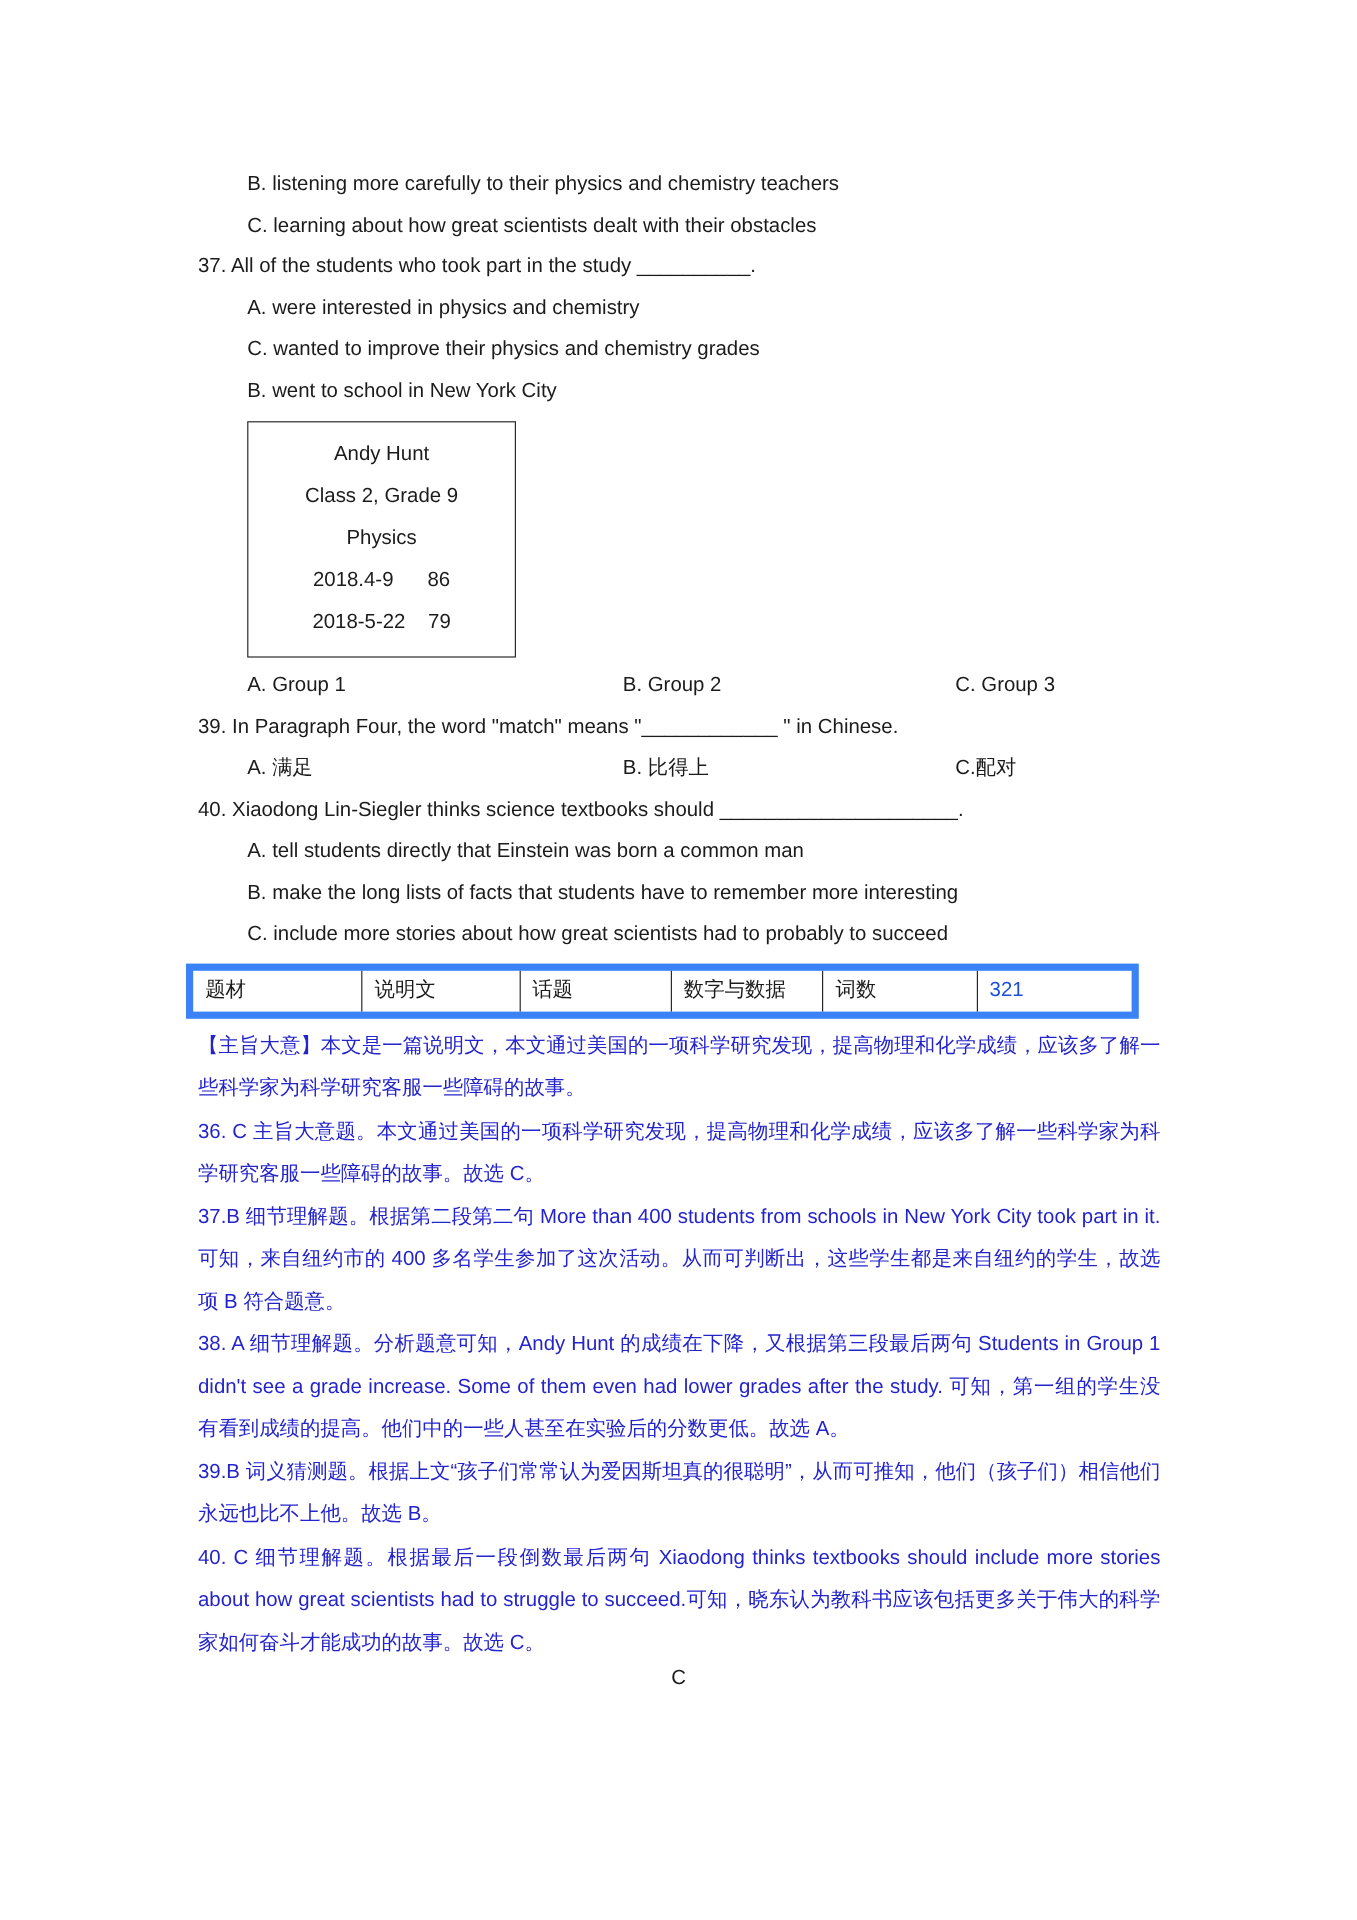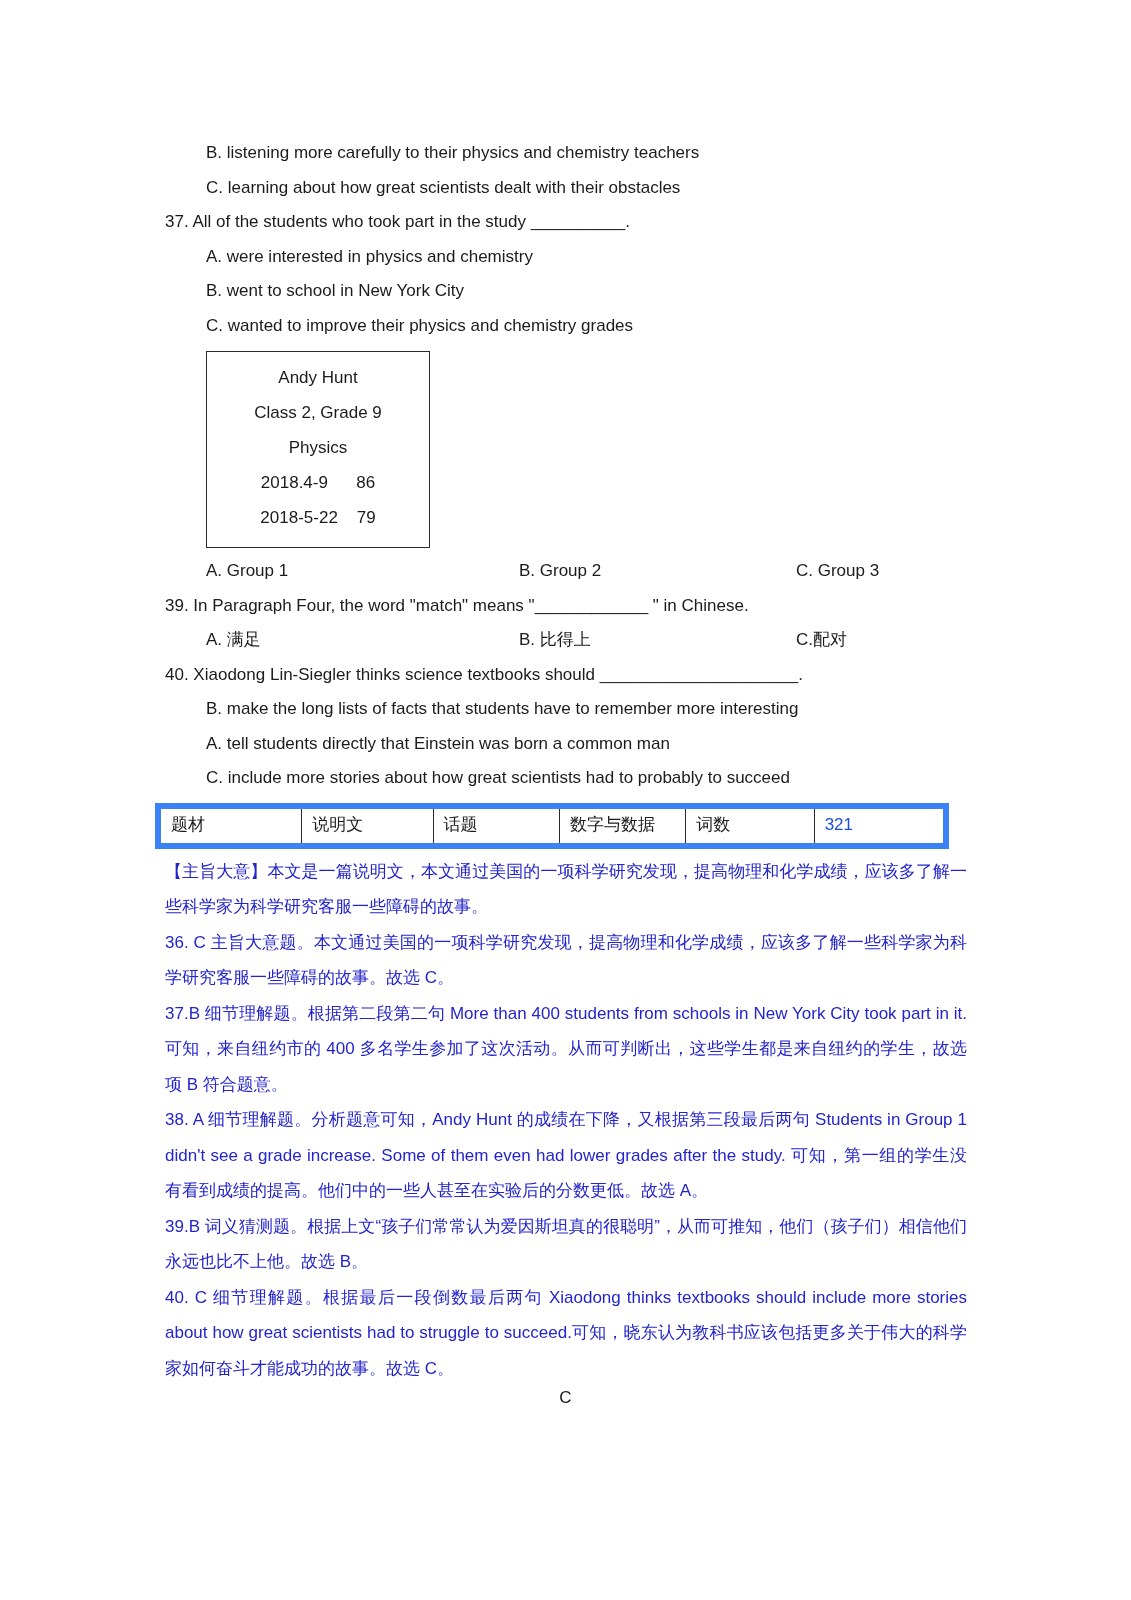--- a/index.html
+++ b/index.html
@@ -74,22 +74,22 @@
 <body>
 
 <div class="page">
   <main class="content">
 
     <p class="line opt">B. listening more carefully to their physics and chemistry teachers</p>
     <p class="line opt">C. learning about how great scientists dealt with their obstacles</p>
 
     <p class="line stem">37. All of the students who took part in the study __________.</p>
     <p class="line opt">A. were interested in physics and chemistry</p>
+    <p class="line opt">C. wanted to improve their physics and chemistry grades</p>
     <p class="line opt">B. went to school in New York City</p>
-    <p class="line opt">C. wanted to improve their physics and chemistry grades</p>
 
 
     <div class="report-card">
       <p class="line">Andy Hunt</p>
       <p class="line">Class 2, Grade 9</p>
       <p class="line">Physics</p>
       <p class="line pre">2018.4-9      86</p>
       <p class="line pre">2018-5-22    79</p>
     </div>
 
@@ -100,22 +100,22 @@
     </div>
 
     <p class="line stem">39. In Paragraph Four, the word "match" means "____________ " in Chinese.</p>
     <div class="row3">
       <span class="c1">A.  满足</span>
       <span class="c2">B.  比得上</span>
       <span class="c3">C.配对</span>
     </div>
 
     <p class="line stem">40. Xiaodong Lin-Siegler thinks science textbooks should _____________________.</p>
+    <p class="line opt">A. tell students directly that Einstein was born a common man</p>
     <p class="line opt">B. make the long lists of facts that students have to remember more interesting</p>
-    <p class="line opt">A. tell students directly that Einstein was born a common man</p>
     <p class="line opt">C. include more stories about how great scientists had to probably to succeed</p>
 
     <div class="info-table">
       <span class="cell w0">题材</span>
       <span class="cell w1">说明文</span>
       <span class="cell w2">话题</span>
       <span class="cell w3">数字与数据</span>
       <span class="cell w4">词数</span>
       <span class="cell w5 blue">321</span>
     </div>

